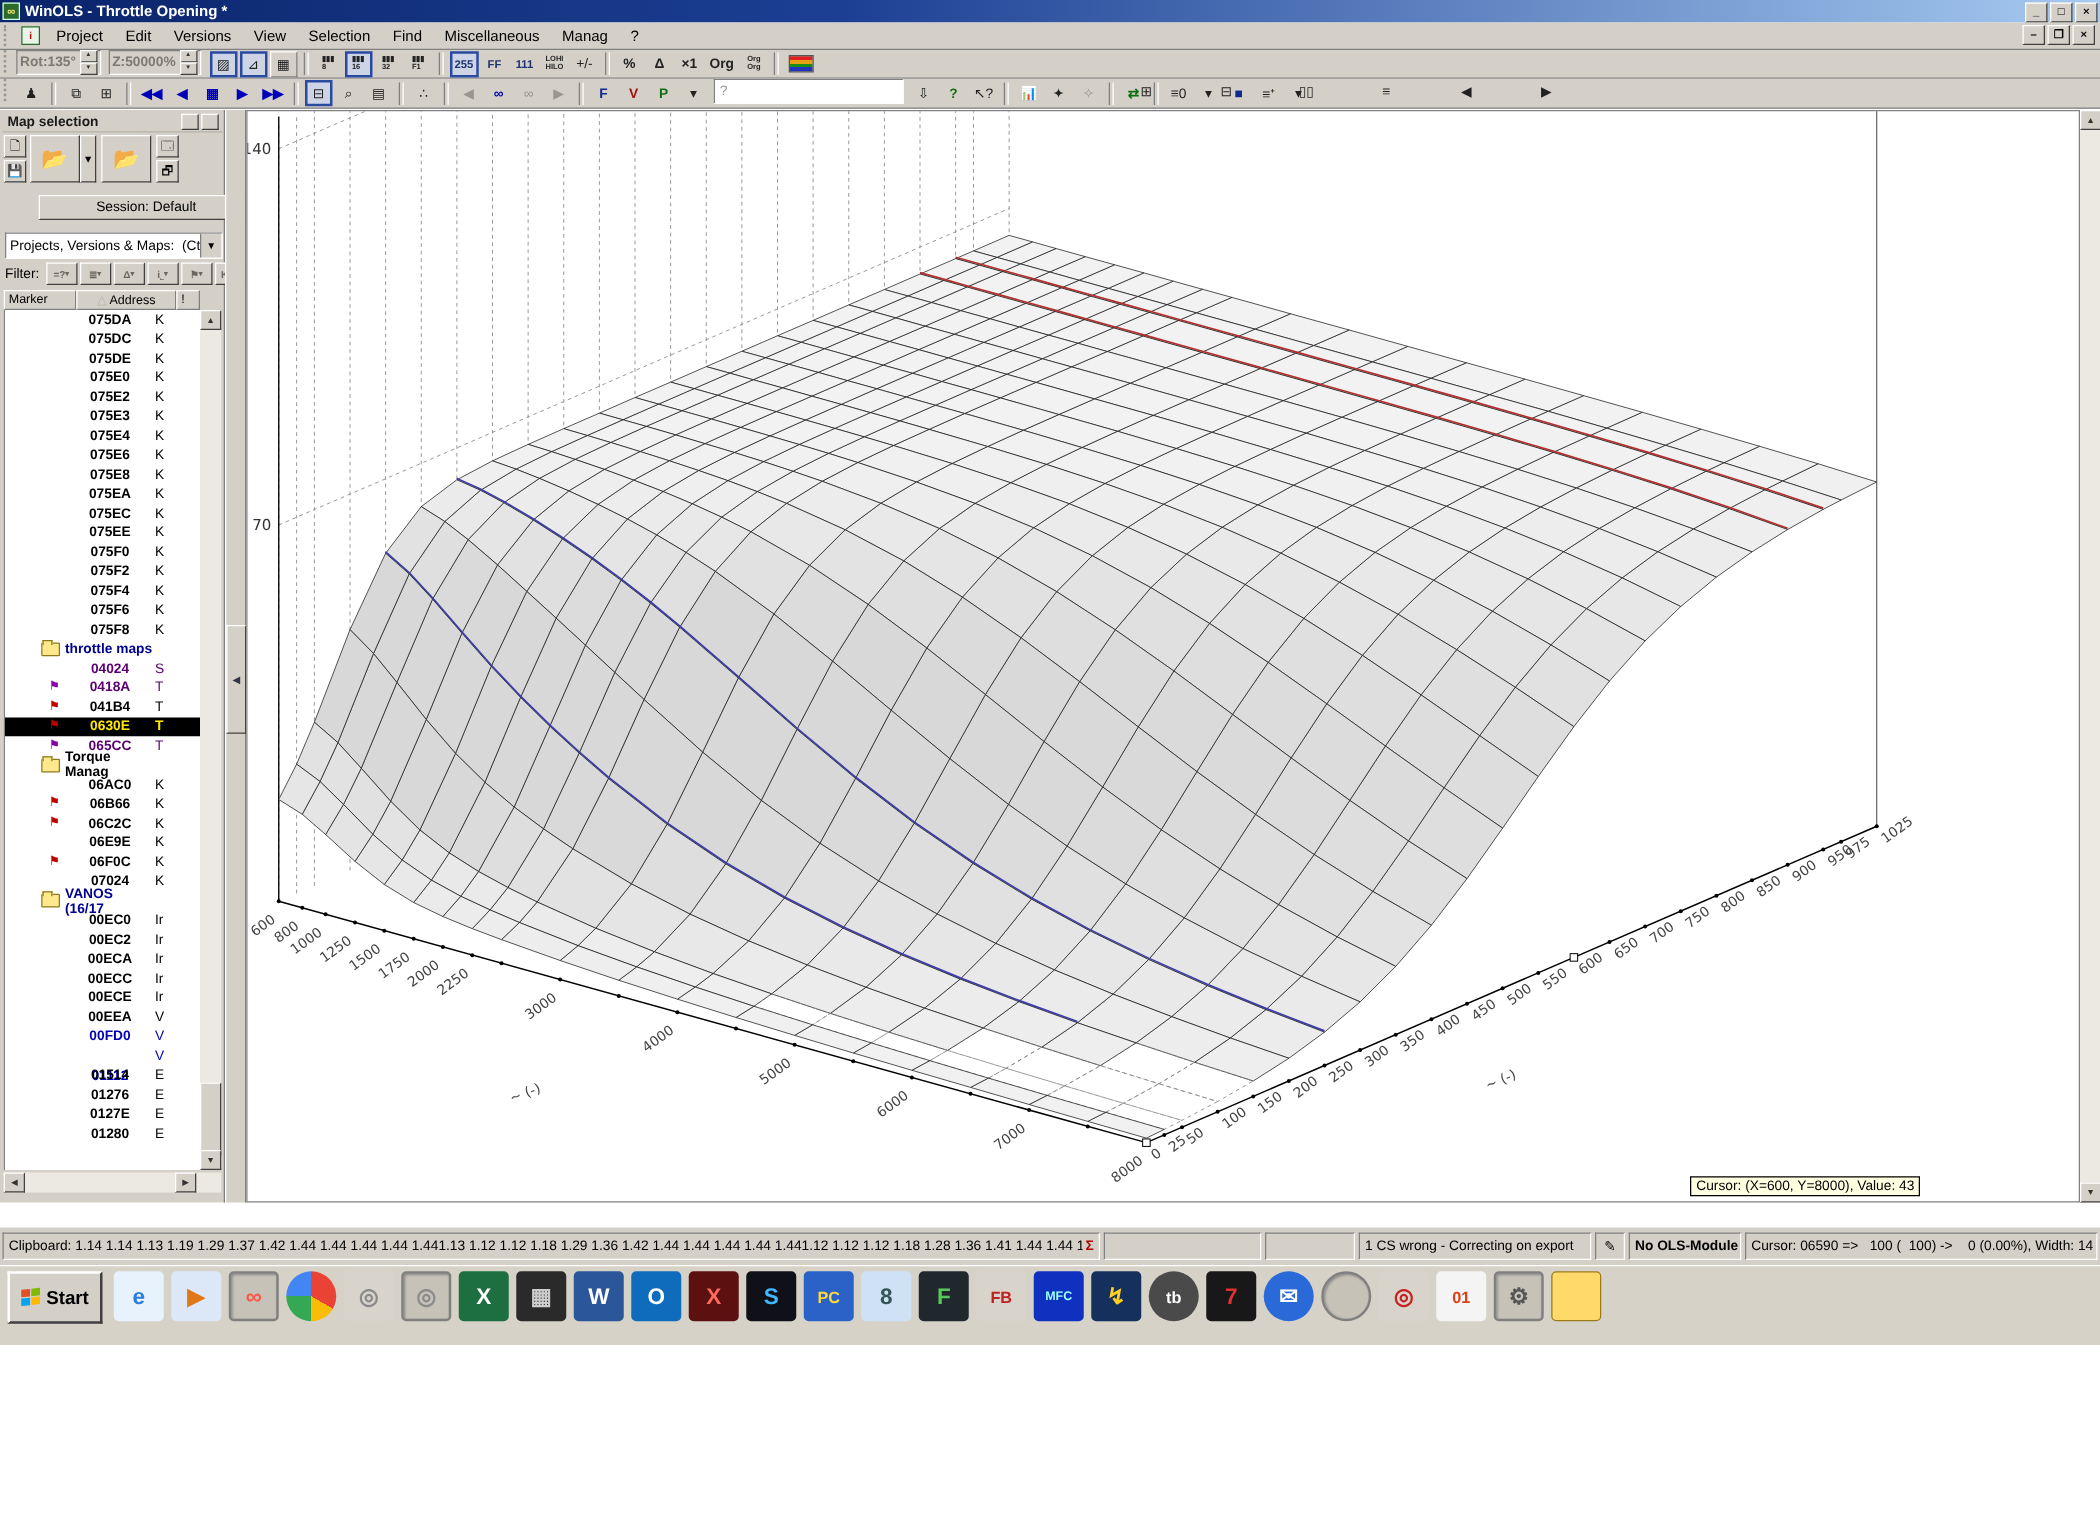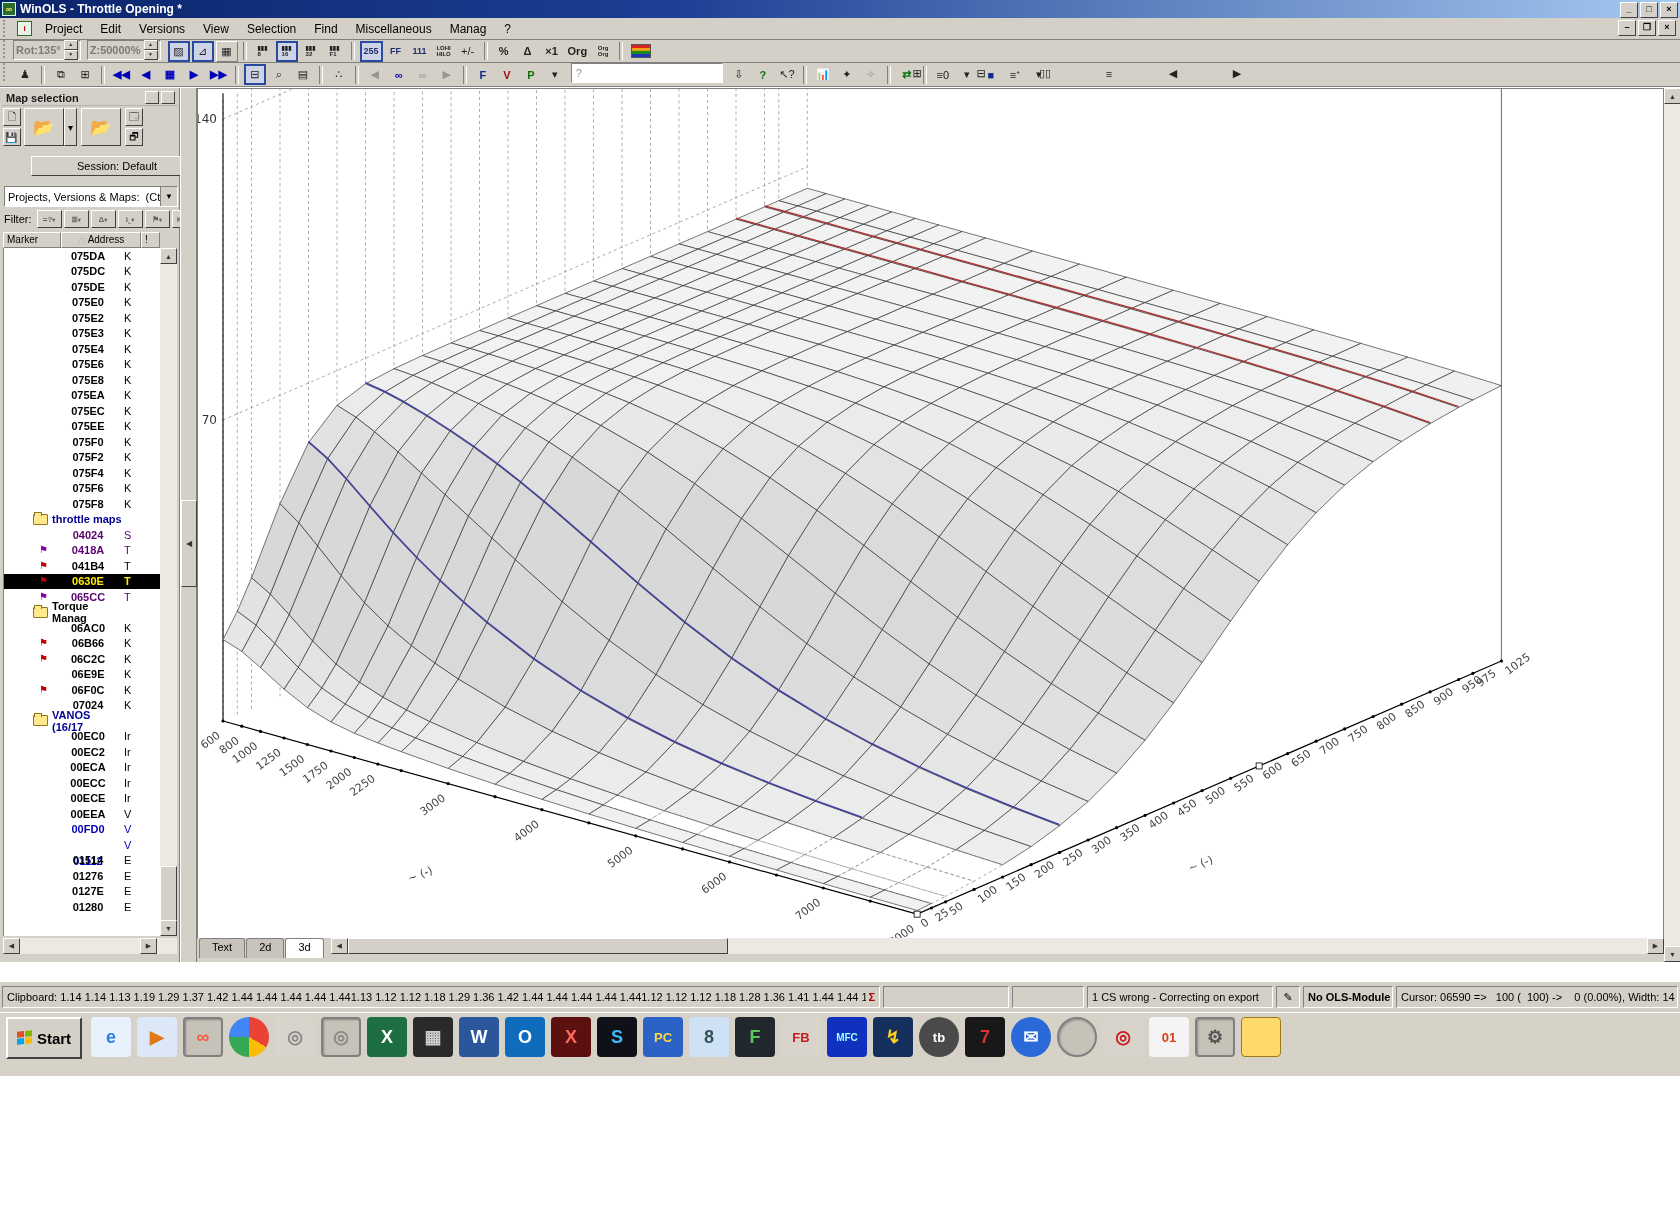--- a/index.html
+++ b/index.html
@@ -1068,32 +1068,20 @@
         <text transform="translate(1189.22,870.93) rotate(-22)" font-size="11" fill="#444">~ (-)</text>
         <rect x="913.12" y="910.14" width="6" height="6" fill="#fff" stroke="#000" stroke-width="0.8"></rect>
         <rect x="1255.12" y="761.94" width="6" height="6" fill="#fff" stroke="#000" stroke-width="0.8"></rect>
       </svg>
   </div>
   <div class="abs tooltip">Cursor: (X=600, Y=8000), Value: 43</div>
   <div class="abs chart-vscroll">
     <span class="sbtn">▲</span>
     <span class="sbtn">▼</span>
   </div>
-  <div class="abs tabrow">
-    <span id="view-tabs" style="display:flex;padding-left:2px;">
-        <span class="tab">Text</span>
-        <span class="tab">2d</span>
-        <span class="tab active">3d</span>
-      </span>
-    <span class="sbtn" style="margin-left:6px;">◀</span>
-    <span style="flex:1;height:16px;background:#ece9e2;">
-      <span class="thumb" style="position:static;display:block;width:380px;height:16px;"></span>
-    </span>
-    <span class="sbtn">▶</span>
-  </div>
 
   <div class="abs statusbar">
     <span class="scell" style="width:878px;">
       <span style="overflow:hidden;flex:1;">Clipboard: 1.14 1.14 1.13 1.19 1.29 1.37 1.42 1.44 1.44 1.44 1.44 1.441.13 1.12 1.12 1.18 1.29 1.36 1.42 1.44 1.44 1.44 1.44 1.441.12 1.12 1.12 1.18 1.28 1.36 1.41 1.44 1.44 1.4</span>
       <span class="sigma">Σ</span>
     </span>
     <span class="scell" style="width:126px;"></span>
     <span class="scell" style="width:72px;"></span>
     <span class="scell" style="width:186px;">1 CS wrong - Correcting on export</span>
     <span class="scell" style="width:24px;justify-content:center;">✎</span>

